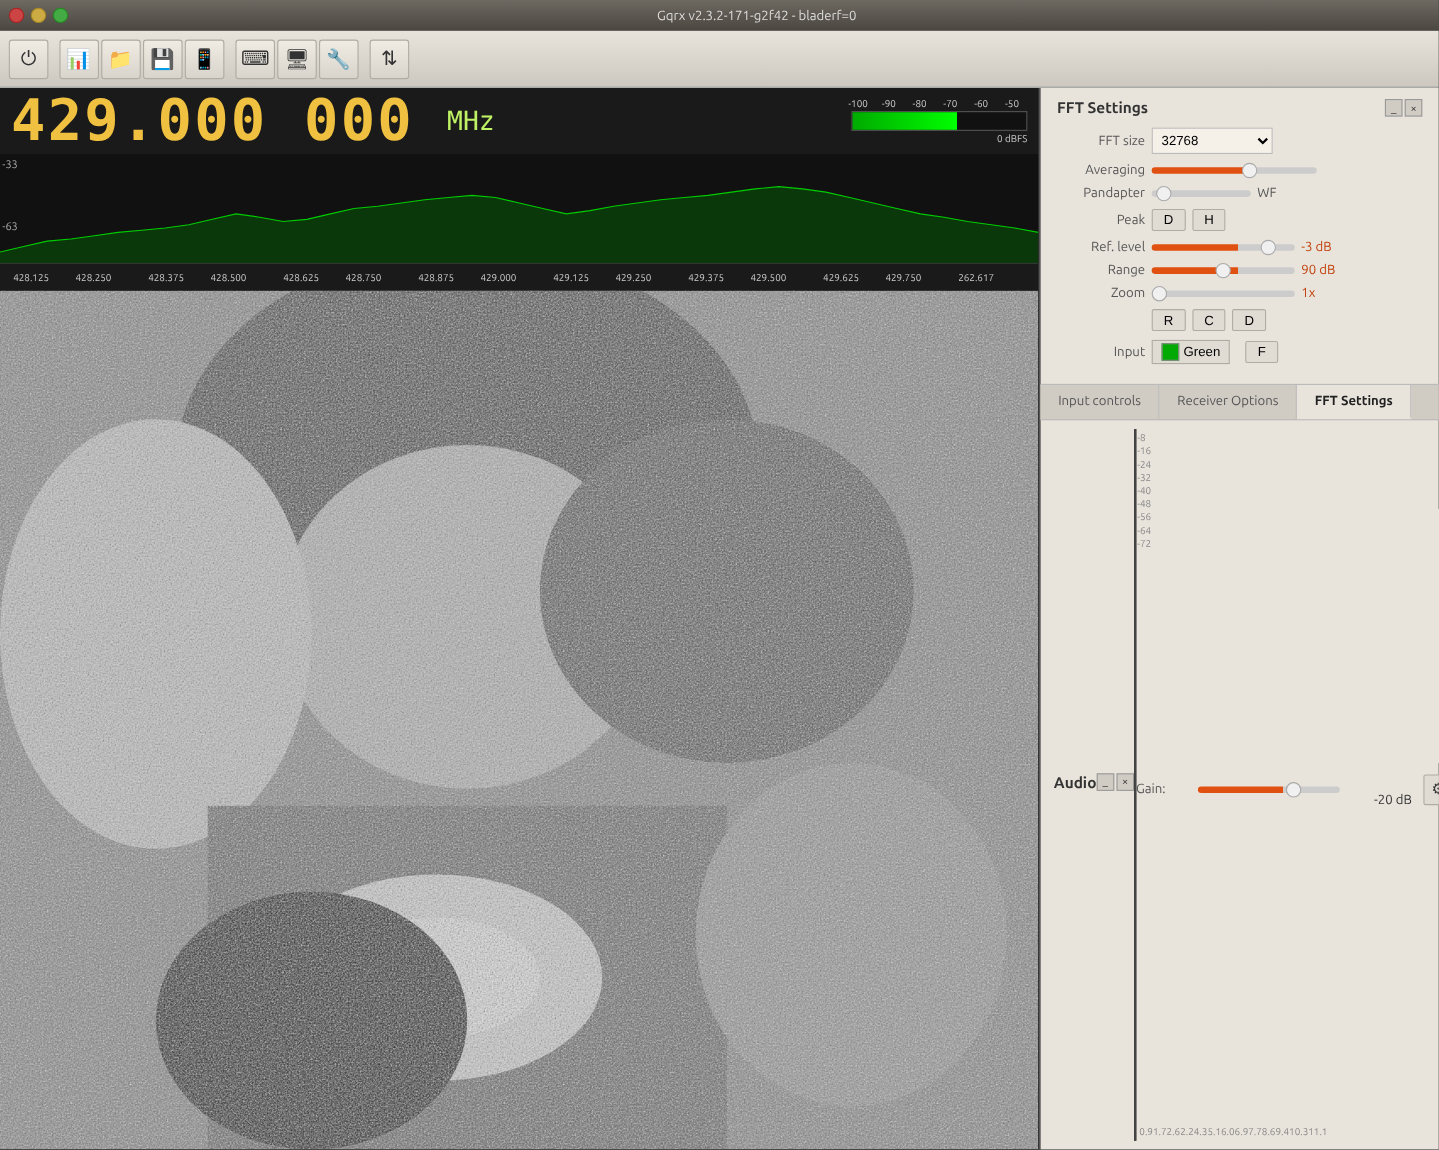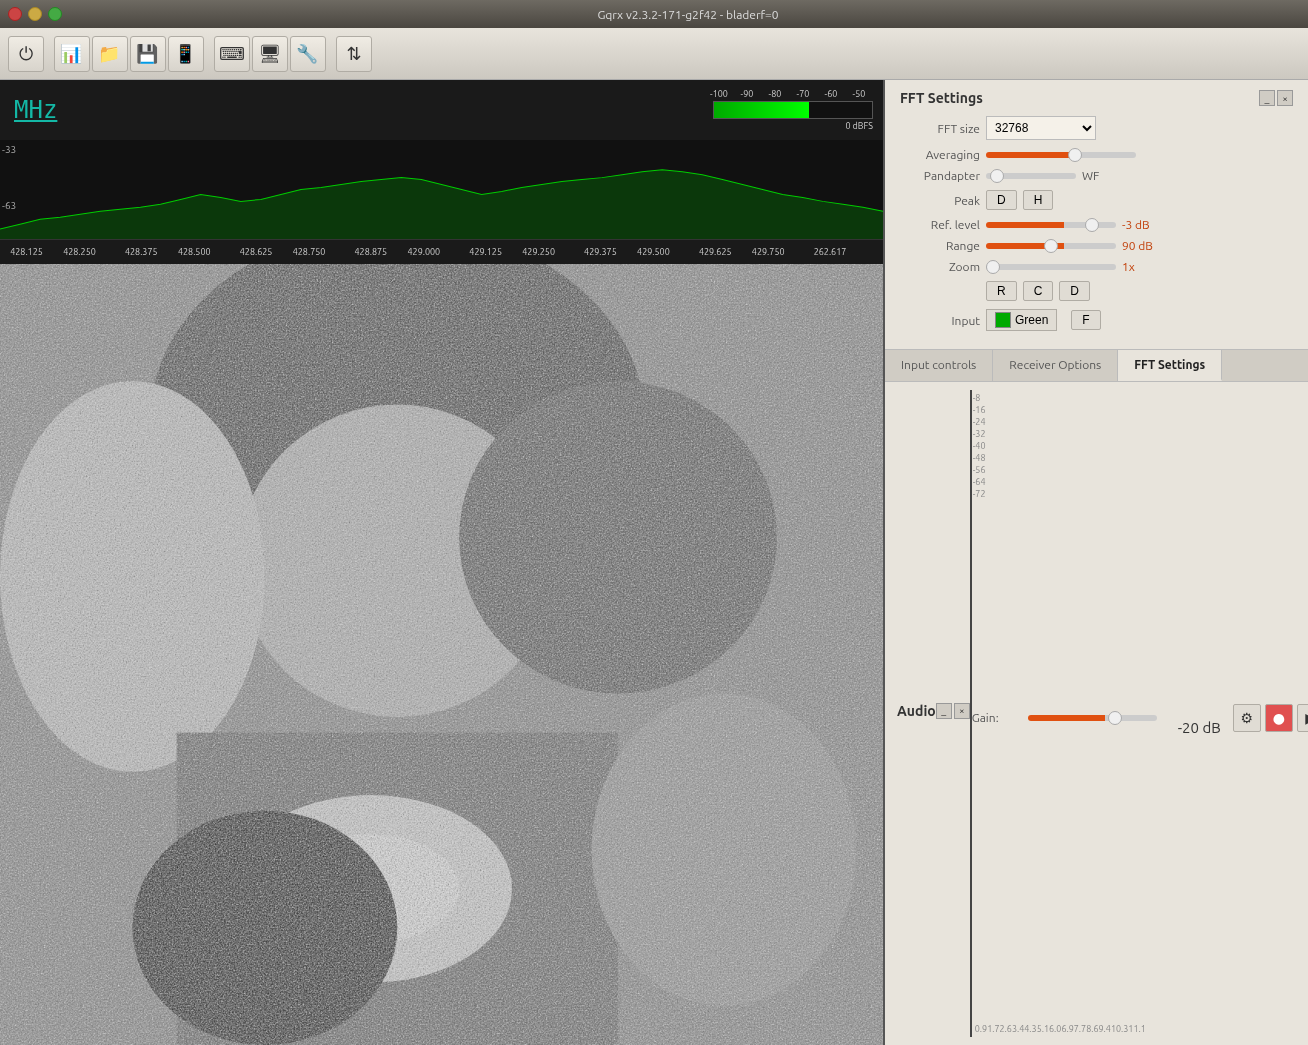--- a/index.html
+++ b/index.html
@@ -83,23 +83,22 @@
     #freq-number {
       font-family: monospace;
       font-size: 52px;
       color: #f0c040;
       font-weight: bold;
       letter-spacing: 2px;
     }
     #freq-unit {
       font-family: monospace;
       font-size: 24px;
-      color: #14b8a6;
-      margin-left: 4px;
-      text-decoration: underline;
+      color: #bef264;
+      margin-left: 20px;
     }
     #signal-bar-container {
       margin-left: auto;
       display: flex;
       flex-direction: column;
       align-items: flex-end;
     }
     #signal-scale {
       display: flex;
       gap: 0;
@@ -166,21 +165,21 @@
     
     #waterfall {
       flex: 1;
       background: #000;
       position: relative;
       overflow: hidden;
     }
 
     
     #right-panel {
-      width: 423px;
+      width: 362px;
       background: #e8e4dc;
       display: flex;
       flex-direction: column;
     }
 
     
     #fft-settings-top {
       flex: 0 0 auto;
       padding: 10px 15px;
     }
@@ -351,21 +350,21 @@
     }
     .audio-freq-tick { color: #888; font-size: 9px; }
 
     #gain-row {
       display: flex;
       align-items: center;
       gap: 21px;
       margin-top: 8px;
     }
     #gain-label { color: #555; font-size: 12px; min-width: 35px; }
-    #gain-value { color: #333; font-size: 15px; min-width: 55px; text-align: left; margin-top: 20px; }
+    #gain-value { color: #333; font-size: 12px; min-width: 55px; text-align: center; margin-top: 20px; }
 
     #audio-controls {
       display: flex;
       align-items: center;
       margin-top: 8px;
       gap: 4px;
     }
     .audio-btn {
       width: 28px; height: 28px;
       background: #e0dcd4;
@@ -429,20 +428,21 @@
   <div class="tb-btn">🔧</div>
   <div class="tb-sep"></div>
   <div class="tb-btn">⇅</div>
 </div>
 
 <div id="main">
 
   <div id="left-panel">
 
     <div id="freq-display">
+      <span id="freq-number">429.000 000</span>
       <span id="freq-unit">MHz</span>
       <div id="signal-bar-container">
         <div id="signal-scale">
           <span>-100</span>
           <span>-90</span>
           <span>-80</span>
           <span>-70</span>
           <span>-60</span>
           <span>-50</span>
         </div>
@@ -631,21 +631,21 @@
         <span class="audio-db-label" style="top:38px">-32</span>
         <span class="audio-db-label" style="top:50px">-40</span>
         <span class="audio-db-label" style="top:62px">-48</span>
         <span class="audio-db-label" style="top:74px">-56</span>
         <span class="audio-db-label" style="top:86px">-64</span>
         <span class="audio-db-label" style="top:98px">-72</span>
         <div class="audio-freq-axis">
           <span class="audio-freq-tick">0.9</span>
           <span class="audio-freq-tick">1.7</span>
           <span class="audio-freq-tick">2.6</span>
-          <span class="audio-freq-tick">3.4</span>
+          <span class="audio-freq-tick">2.2</span>
           <span class="audio-freq-tick">4.3</span>
           <span class="audio-freq-tick">5.1</span>
           <span class="audio-freq-tick">6.0</span>
           <span class="audio-freq-tick">6.9</span>
           <span class="audio-freq-tick">7.7</span>
           <span class="audio-freq-tick">8.6</span>
           <span class="audio-freq-tick">9.4</span>
           <span class="audio-freq-tick">10.3</span>
           <span class="audio-freq-tick">11.1</span>
         </div>

